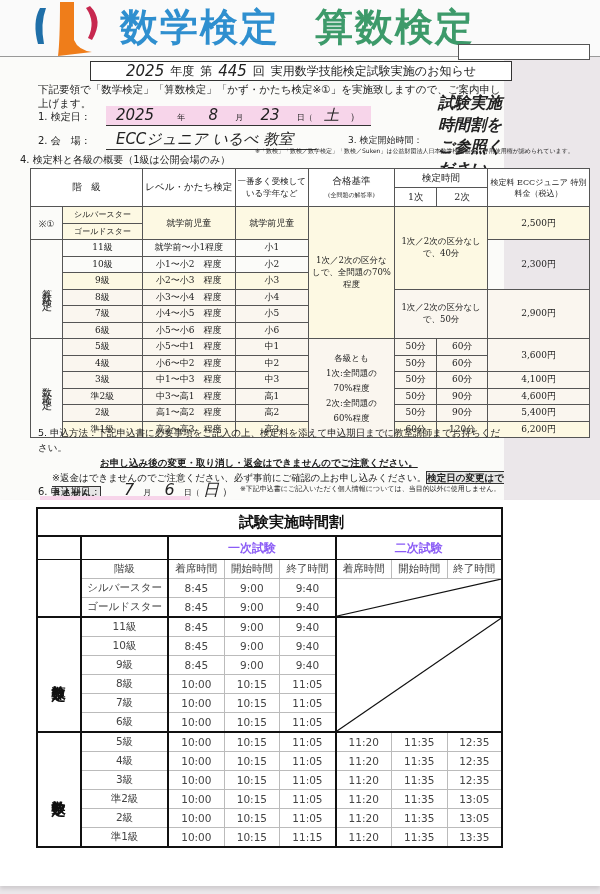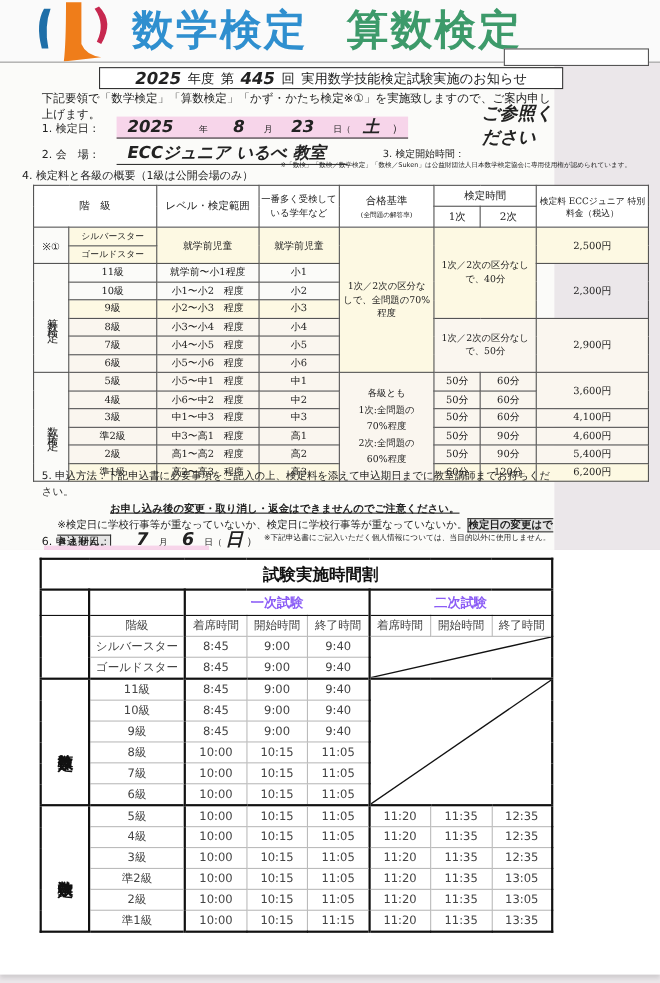--- a/index.html
+++ b/index.html
@@ -24,21 +24,21 @@
   .logo { position: absolute; left: 30px; top: 0; width: 90px; height: 56px; }
   .title-blue { position: absolute; left: 120px; top: 2px; font-size: 38px; font-weight: bold; color: #2f8fcf; letter-spacing: 2px; }
   .title-green { position: absolute; left: 315px; top: 2px; font-size: 38px; font-weight: bold; color: #3d9a6a; letter-spacing: 2px; }
   .hdr-stamp { position: absolute; left: 458px; top: 44px; width: 130px; height: 14px; border: 1px solid #555; background: #fff; }
 
   .notice-box {
     position: absolute; left: 90px; top: 61px; width: 420px; height: 18px;
     border: 1px solid #333; font-size: 12px; display: flex; align-items: center; justify-content: center; gap: 6px;
     background: #fff;
   }
-  .hand { font-family: "DejaVu Sans", sans-serif; font-weight: bold; font-style: italic; font-size: 15px; }
+  .hand { font-family: "DejaVu Sans", sans-serif; font-weight: normal; font-style: italic; font-size: 15px; }
   .intro { position: absolute; left: 38px; top: 83px; font-size: 10.5px; }
   .row-item { position: absolute; font-size: 10px; }
   .underline-pink { border-bottom: 1.5px solid #333; background: #f7d5ea; }
   .underline { border-bottom: 1px solid #333; }
   .hand-note { position: absolute; left: 438px; top: 92px; font-size: 16px; font-weight: bold; line-height: 22px; font-style: italic; }
   .footnote-small { position: absolute; left: 255px; top: 147px; font-size: 6px; line-height: 8px; width: 330px; }
 
   
   table { border-collapse: collapse; }
   .fee {
@@ -110,20 +110,21 @@
       <span class="hand" style="margin-left:20px;">8</span>
       <span style="margin-left:14px; font-size:8px;">月</span>
       <span class="hand" style="margin-left:14px;">23</span>
       <span style="margin-left:14px; font-size:8px;">日（</span>
       <span class="hand" style="margin-left:8px;">土</span>
       <span style="margin-left:8px;">）</span>
     </span>
   </div>
 
   <div class="hand-note">
+    <div>試験実施時間割を</div>
     <div>ご参照ください</div>
   </div>
 
   <div class="row-item" style="left:38px; top:130px;">
     <span>2. 会　場：</span>
     <span class="underline hand" style="display:inline-block; width:200px; margin-left:12px; padding-left:10px;">ECCジュニア いるべ 教室</span>
   </div>
   <div class="row-item" style="left:348px; top:134px; font-size:9px;">3. 検定開始時間：</div>
 
   <div class="row-item" style="left:20px; top:153px;">4. 検定料と各級の概要（1級は公開会場のみ）</div>
@@ -136,21 +137,21 @@
         <col style="width:84px">
         <col style="width:66px">
       <col style="width:78px">
         <col style="width:38px">
         <col style="width:46px">
         <col style="width:92px">
     </colgroup>
     <tbody>
         <tr>
       <th colspan="2" rowspan="2">階　級</th>
-      <th rowspan="2">レベル・検定範囲</th>
+      <th rowspan="2">レベル・かたち検定</th>
       <th rowspan="2" style="font-size:8.5px;">一番多く受検している学年など</th>
       <th rowspan="2"><span>合格基準</span><br><span class="small">(全問題の解答率)</span></th>
       <th colspan="2" class="hdr2">検定時間</th>
       <th rowspan="2" style="font-size:8px;">検定料 ECCジュニア 特別料金（税込）</th>
     </tr>
     <tr>
       <th class="hdr2">1次</th>
       <th class="hdr2">2次</th>
     </tr>
 
@@ -256,21 +257,21 @@
       <td class="yellow">60分</td>
       <td class="yellow">120分</td>
       <td class="yellow">6,200円</td>
     </tr>
   </tbody>
     </table>
 
   <div class="sec5">
     <div><span>5. 申込方法：</span><span>下記申込書に必要事項をご記入の上、検定料を添えて申込期日までに教室講師までお持ちください。</span></div>
     <div class="bold-u">お申し込み後の変更・取り消し・返金はできませんのでご注意ください。</div>
-    <div style="margin-left:14px;"><span>※検定日に学校行事等が重なっていないか、検定日に学校行事等が重なっていないか。</span><span class="boxed">検定日の変更はできません。</span></div>
+    <div style="margin-left:14px;"><span>※返金はできませんのでご注意ください、必ず事前にご確認の上お申し込みください。</span><span class="boxed">検定日の変更はできません。</span></div>
     <div style="margin-left:28px;">※検定料は、お釣りのないようにご用意ください。</div>
   </div>
 
   <div class="sec6">
     <span>6. 申込期日：</span>
     <span class="underline" style="display:inline-block; width:140px; margin-left:4px;">
       <span class="hand" style="margin-left:16px;">7</span>
       <span style="font-size:8px; margin-left:6px;">月</span>
       <span class="hand" style="margin-left:10px;">6</span>
       <span style="font-size:8px; margin-left:6px;">日（</span>

